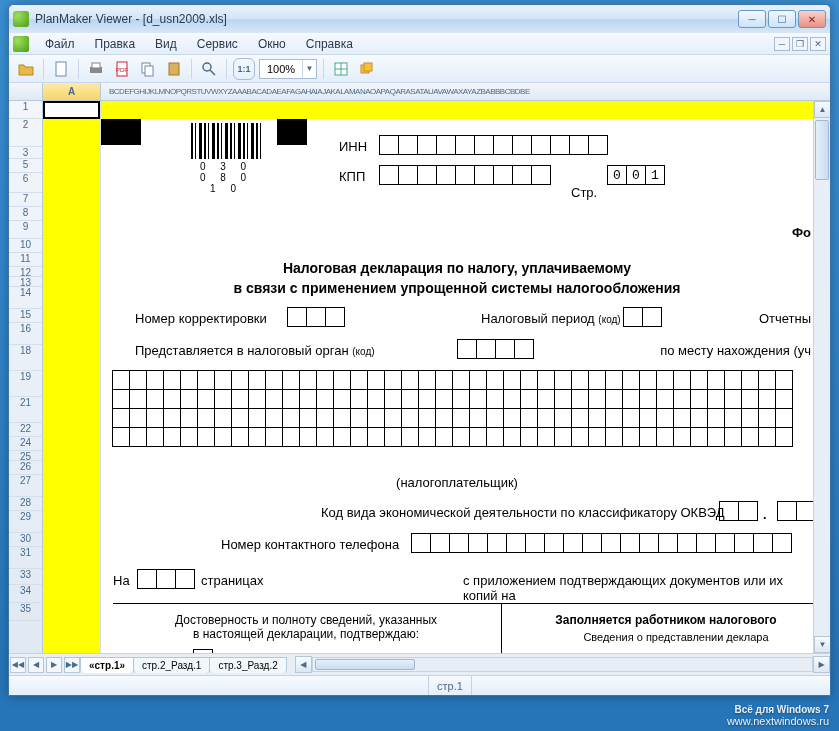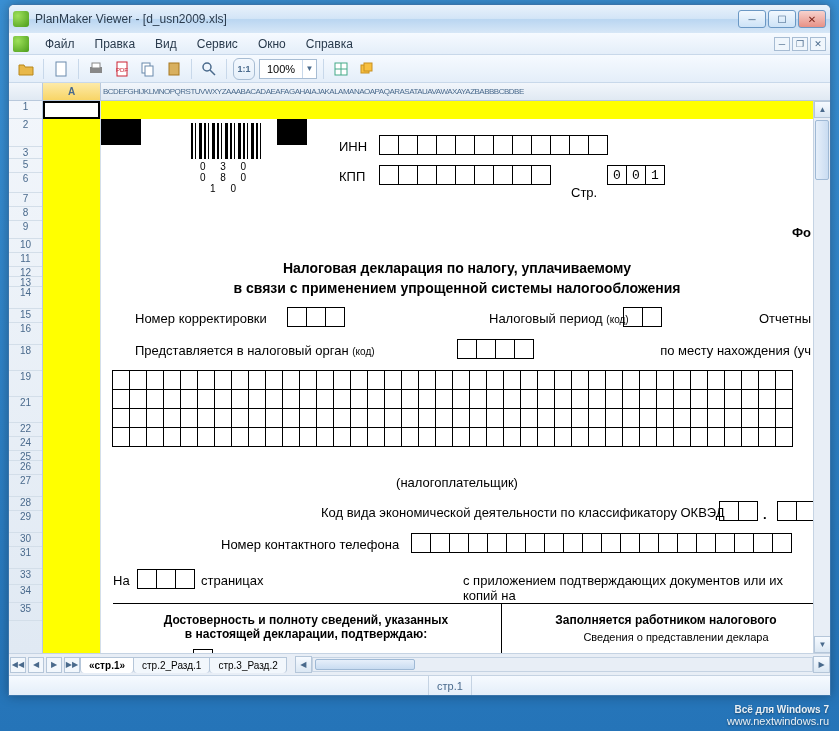--- a/index.html
+++ b/index.html
@@ -26,21 +26,21 @@
 .tbsep { width: 1px; height: 20px; background: #c8d8ea; margin: 0 2px; }
 .zoom { display: flex; align-items: center; border: 1px solid #a7bcd3; height: 20px; background: #fff; font-size: 11px; }
 .zoom input { border: none; width: 42px; text-align: center; font-size: 11px; outline: none; }
 .zoom .dd { width: 14px; height: 18px; border-left: 1px solid #c8d8ea; display: flex; align-items: center; justify-content: center; font-size: 8px; color: #4a6a8c; cursor: pointer; }
 
 
 .sheet-wrap { flex: 1; display: flex; flex-direction: column; overflow: hidden; background: #fff; }
 .colhdr { height: 18px; display: flex; background: linear-gradient(180deg,#f2f6fb,#e0e9f3); border-bottom: 1px solid #b9c9dc; font-size: 10px; color: #4a6a8c; }
 .colhdr .corner { width: 34px; border-right: 1px solid #b9c9dc; }
 .colhdr .colA { width: 58px; border-right: 1px solid #b9c9dc; text-align: center; line-height: 18px; background: linear-gradient(180deg,#fdeaa8,#f8d566); font-weight: bold; }
-.colhdr .rest { flex: 1; overflow: hidden; white-space: nowrap; font-size: 8px; letter-spacing: -0.5px; line-height: 18px; padding-left: 2px; }
+.colhdr .rest { flex: 1; overflow: hidden; white-space: nowrap; font-size: 8px; letter-spacing: -0.5px; line-height: 18px; padding-left: 8px; }
 
 .grid-body { flex: 1; display: flex; overflow: hidden; position: relative; }
 .rowhdr { width: 34px; background: linear-gradient(180deg,#f2f6fb,#e0e9f3); border-right: 1px solid #b9c9dc; font-size: 10px; color: #4a6a8c; }
 .rowhdr div { border-bottom: 1px solid #d3dee9; text-align: center; }
 .leftband { width: 58px; background: #ffff00; border-right: 1px solid #d3dee9; }
 .leftband .sel { height: 18px; background: #fff; border: 2px solid #000; box-sizing: border-box; }
 .content { flex: 1; background: #fff; position: relative; overflow: hidden; font-family: Arial, sans-serif; color: #000; }
 .yellowtop { position: absolute; left: 0; top: 0; right: 0; height: 18px; background: #ffff00; }
 
 
@@ -274,21 +274,21 @@
           <div>в связи с применением упрощенной системы налогообложения</div>
         </div>
 
         <div class="txt" style="top:210px;left:34px">Номер корректировки</div>
         <div class="cells" style="top:206px;left:186px">
             <div class="c"></div>
             <div class="c"></div>
             <div class="c"></div>
           </div>
 
-        <div class="txt" style="top:210px;left:388px"><span>Налоговый период</span> <span class="smalltxt">(код)</span></div>
+        <div class="txt" style="top:210px;left:380px"><span>Налоговый период</span> <span class="smalltxt">(код)</span></div>
         <div class="cells" style="top:206px;left:522px">
             <div class="c"></div>
             <div class="c"></div>
           </div>
         <div class="txt" style="top:210px;right:2px">Отчетны</div>
 
         <div class="txt" style="top:242px;left:34px"><span>Представляется в налоговый орган</span> <span class="smalltxt">(код)</span></div>
         <div class="cells" style="top:238px;left:356px">
             <div class="c"></div>
             <div class="c"></div>
@@ -510,21 +510,21 @@
             <div class="c"></div>
             <div class="c"></div>
             <div class="c"></div>
           </div>
         <div class="txt" style="top:472px;left:100px">страницах</div>
         <div class="txt" style="top:472px;left:362px">с приложением подтверждающих документов или их копий на</div>
 
         <div style="position:absolute;top:502px;left:12px;right:0;border-top:1px solid #000"></div>
         <div class="vline" style="top:502px;left:400px;height:70px"></div>
 
-        <div class="txt" style="top:512px;left:20px;width:370px;text-align:center;font-weight:bold;font-size:12px">
+        <div class="txt" style="top:512px;left:20px;width:370px;text-align:center;font-weight:normal;font-size:12px">
           <div>Достоверность и полноту сведений, указанных</div>
           <div>в настоящей декларации, подтверждаю:</div>
         </div>
         <div class="cells" style="top:548px;left:92px">
             <div class="c"></div>
           </div>
         <div class="txt" style="top:550px;left:118px;font-size:11px">1 - налогоплательщик,</div>
 
         <div class="txt" style="top:512px;left:420px;right:2px;text-align:center;font-weight:bold;font-size:12px">Заполняется работником налогового</div>
         <div class="txt" style="top:530px;left:440px;right:2px;font-size:11px;text-align:center">Сведения о представлении деклара</div>

